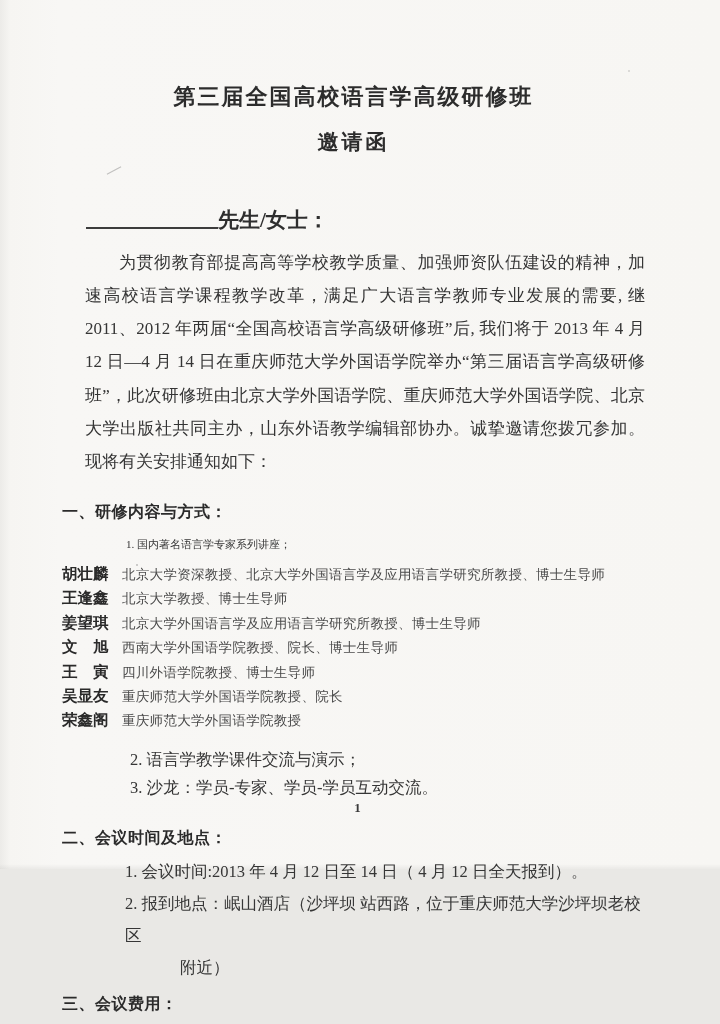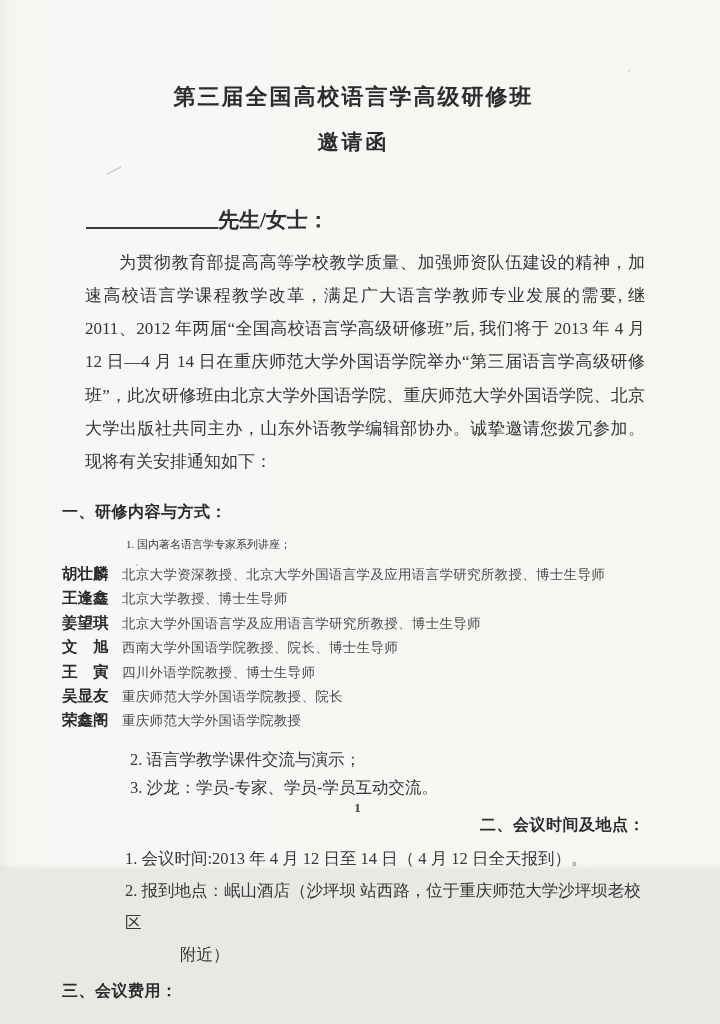--- a/index.html
+++ b/index.html
@@ -83,21 +83,21 @@
     color: #2a2a2a;
     white-space: pre;
   }
   .expert-title {
     font-size: 13.5px;
     color: #4a4a4a;
     letter-spacing: 0.3px;
   }
   .sub-item2 { margin: 16px 0 0 68px; font-size: 16.5px; color: #363636; }
   .sub-item3 { margin: 0 0 0 68px; line-height: 33px; font-size: 16.5px; color: #363636; }
-  .sec2-heading { margin-top: 11px; text-align: right; }
+  .sec2-heading { margin-top: 24px; }
   .num-item {
     margin: 0 0 0 63px;
     line-height: 32px;
     font-size: 16.5px;
     color: #363636;
   }
   .num-item.first { margin-top: 7px; }
   .cont-line {
     margin: 0 0 0 118px;
     line-height: 32px;

